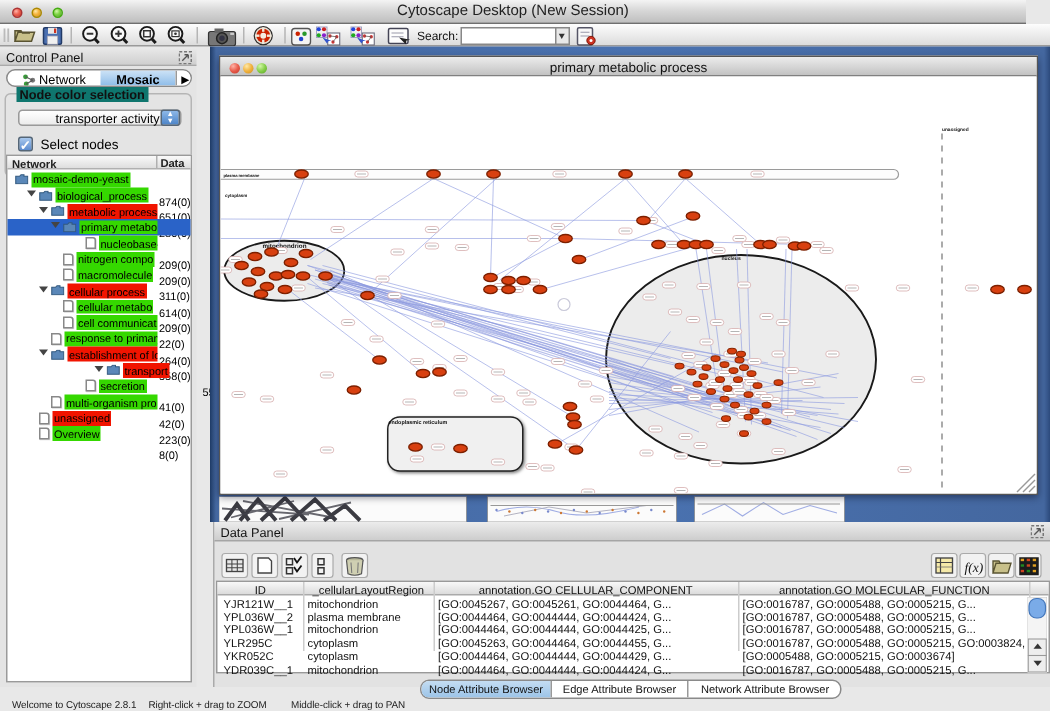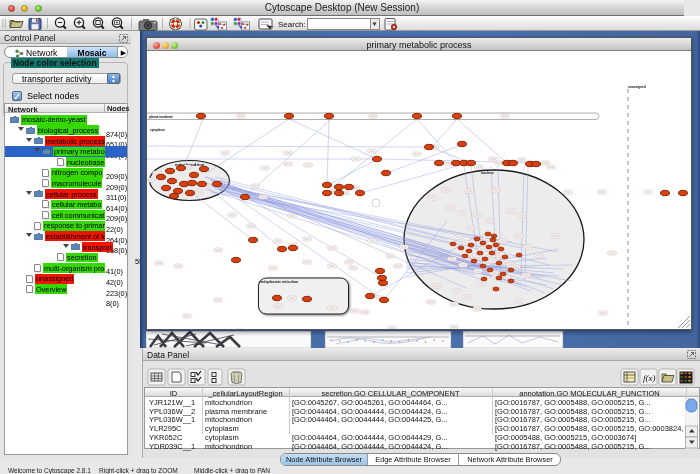--- a/index.html
+++ b/index.html
@@ -17,21 +17,21 @@
 
 #cp-head{left:0;top:32px;width:131px;height:12px;background:linear-gradient(#e9e9e9,#cfcfcf);border-bottom:1px solid #aaa;font-size:8.5px;color:#111;padding:1px 0 0 4px;}
 #cp-body{left:0;top:44px;width:131px;height:414px;background:#e4e4e4;}
 #cp-tabs{position:absolute;left:4px;top:2px;width:124px;height:12px;border:1px solid #8a8a8a;border-radius:6px;background:#fff;overflow:hidden;}
 #cp-tabs .seg{position:absolute;top:0;height:100%;font-size:8.5px;text-align:center;color:#000;padding-top:1px;}
 #cp-tabs .net{left:0;width:62px;}
 #cp-tabs .mos{left:62px;width:50px;background:linear-gradient(#cce2f6,#8fbde9);font-weight:bold;}
 #cp-tabs .arr{left:112px;width:12px;background:#fff;border-left:1px solid #999;font-size:7px;padding-top:2px;}
 #cp-group{position:absolute;left:3px;top:18px;width:125px;height:56px;border:1px solid #b5b5b5;border-radius:4px;}
 #cp-group .glabel{position:absolute;left:7px;top:-5px;background:#0f766e;padding:0 2px;font-size:8.5px;font-weight:bold;color:#111;}
-#cp-dd{position:absolute;left:8px;top:10px;width:109px;height:11px;border:1px solid #9a9a9a;border-radius:3px;background:linear-gradient(#fff,#ececec);font-size:8.5px;padding:0px 0 0 9px;color:#000;}
+#cp-dd{position:absolute;left:8px;top:10px;width:109px;height:11px;border:1px solid #9a9a9a;border-radius:3px;background:linear-gradient(#fff,#ececec);font-size:8.5px;padding:0px 0 0 24px;color:#000;}
 #cp-dd .stepper{position:absolute;right:0px;top:-1px;width:13px;height:11px;border-radius:2px;background:linear-gradient(#8db8e8,#4c84c8);border:1px solid #567;color:#fff;font-size:5px;line-height:5px;text-align:center;padding-top:0px;}
 #cp-check{position:absolute;left:8px;top:28px;width:10px;height:10px;border:1px solid #567;border-radius:2px;background:linear-gradient(#a8c8ee,#5c8cd0);color:#fff;font-size:9px;line-height:10px;text-align:center;font-weight:bold;}
 #cp-chklabel{position:absolute;left:23px;top:28px;font-size:9px;color:#000;}
 
 #tree{position:absolute;left:4px;top:59px;width:124px;height:352px;background:#fff;border:1px solid #9a9a9a;}
 #tree-head{position:absolute;left:0;top:0;width:100%;height:9px;background:linear-gradient(#fafafa,#dedede);border-bottom:1px solid #b0b0b0;font-size:7.5px;font-weight:bold;color:#222;}
 #tree-head .c2{position:absolute;left:99px;border-left:1px solid #b0b0b0;padding-left:2px;height:100%;letter-spacing:-0.1px;}
 .trow{position:absolute;left:0;width:122px;height:10.6px;font-size:7.3px;white-space:nowrap;}
 .trow .hl{position:absolute;top:0.3px;height:9.8px;padding:0.6px 1px 0 1px;color:#000;overflow:hidden;white-space:nowrap;}
 .trow .cnt{position:absolute;left:101px;top:15px;color:#000;}
@@ -185,21 +185,21 @@
       </div>
   <div id="cp-group">
         <div class="glabel">Node color selection</div>
     <div id="cp-dd">transporter activity<div class="stepper">▲<br>▼</div></div>
     <div id="cp-check">✓</div>
         <div id="cp-chklabel">Select nodes</div>
   </div>
   <div id="tree">
     <div id="tree-head">
           <span style="position:absolute;left:3px;top:0.5px">Network</span>
-          <div class="c2">Nodes</div>
+          <div class="c2">Data</div>
         </div>
     <div id="tree-rows">
           <div class="trow" style="top:10.5px;">
             <div class="fold" style="left:5px"><svg width="9" height="7">
                 <path d="M0.5,1.5 L3,1.5 L4,0.5 L6,0.5 L6,1.5 L8.5,1.5 L8.5,6.5 L0.5,6.5 Z" fill="#5a87b8" stroke="#33597f" stroke-width="0.7"></path>
               </svg></div>
             <span class="hl g" style="left:16px;max-width:84px">mosaic-demo-yeast</span>
             <span class="cnt" style="">874(0)</span>
           </div>
           <div class="trow" style="top:21.1px;">
@@ -772,21 +772,21 @@
           <rect x="541.5" y="15.2" width="2.2" height="1.6" fill="#cc4422"></rect>
           <rect x="545.5" y="15.2" width="2.2" height="1.6" fill="#e0a020"></rect>
           <rect x="537.5" y="18.9" width="2.2" height="1.6" fill="#cc4422"></rect>
           <rect x="541.5" y="18.9" width="2.2" height="1.6" fill="#208820"></rect>
           <rect x="545.5" y="18.9" width="2.2" height="1.6" fill="#e0a020"></rect>
         </svg></div>
   <div id="dp-table">
     <div id="dp-thead">
       <div style="left:0;width:57px;">ID</div>
       <div style="left:57px;width:87px;">_cellularLayoutRegion</div>
-      <div style="left:144px;width:203px;">secretion.GO CELLULAR_COMPONENT</div>
+      <div style="left:144px;width:203px;">annotation.GO CELLULAR_COMPONENT</div>
       <div style="left:347px;width:195px;">annotation.GO MOLECULAR_FUNCTION</div>
     </div>
     <div class="dpvline" style="left:57px;"></div>
     <div class="dpvline" style="left:144px;"></div>
     <div class="dpvline" style="left:347px;"></div>
     <div class="dpvline" style="left:541px;top:0;bottom:0;"></div>
     <div id="dp-rows">
           <div class="dprow" style="top:9.7px">
             <b>YJR121W__1</b>
             <span class="c2">mitochondrion</span>
@@ -801,20 +801,21 @@
           </div>
           <div class="dprow" style="top:27.4px">
             <b>YPL036W__1</b>
             <span class="c2">mitochondrion</span>
             <span class="c3">[GO:0044464, GO:0044444, GO:0044425, G...</span>
             <span class="c4">[GO:0016787, GO:0005488, GO:0005215, G...</span>
           </div>
           <div class="dprow" style="top:36.25px">
             <b>YLR295C</b>
             <span class="c2">cytoplasm</span>
+            <span class="c3">[GO:0045263, GO:0044464, GO:0044455, G...</span>
             <span class="c4">[GO:0016787, GO:0005488, GO:0005215, GO:0003824, G...</span>
           </div>
           <div class="dprow" style="top:45.1px">
             <b>YKR052C</b>
             <span class="c2">cytoplasm</span>
             <span class="c3">[GO:0044464, GO:0044444, GO:0044429, G...</span>
             <span class="c4">[GO:0005488, GO:0005215, GO:0003674]</span>
           </div>
           <div class="dprow" style="top:53.95px">
             <b>YDR039C__1</b>

